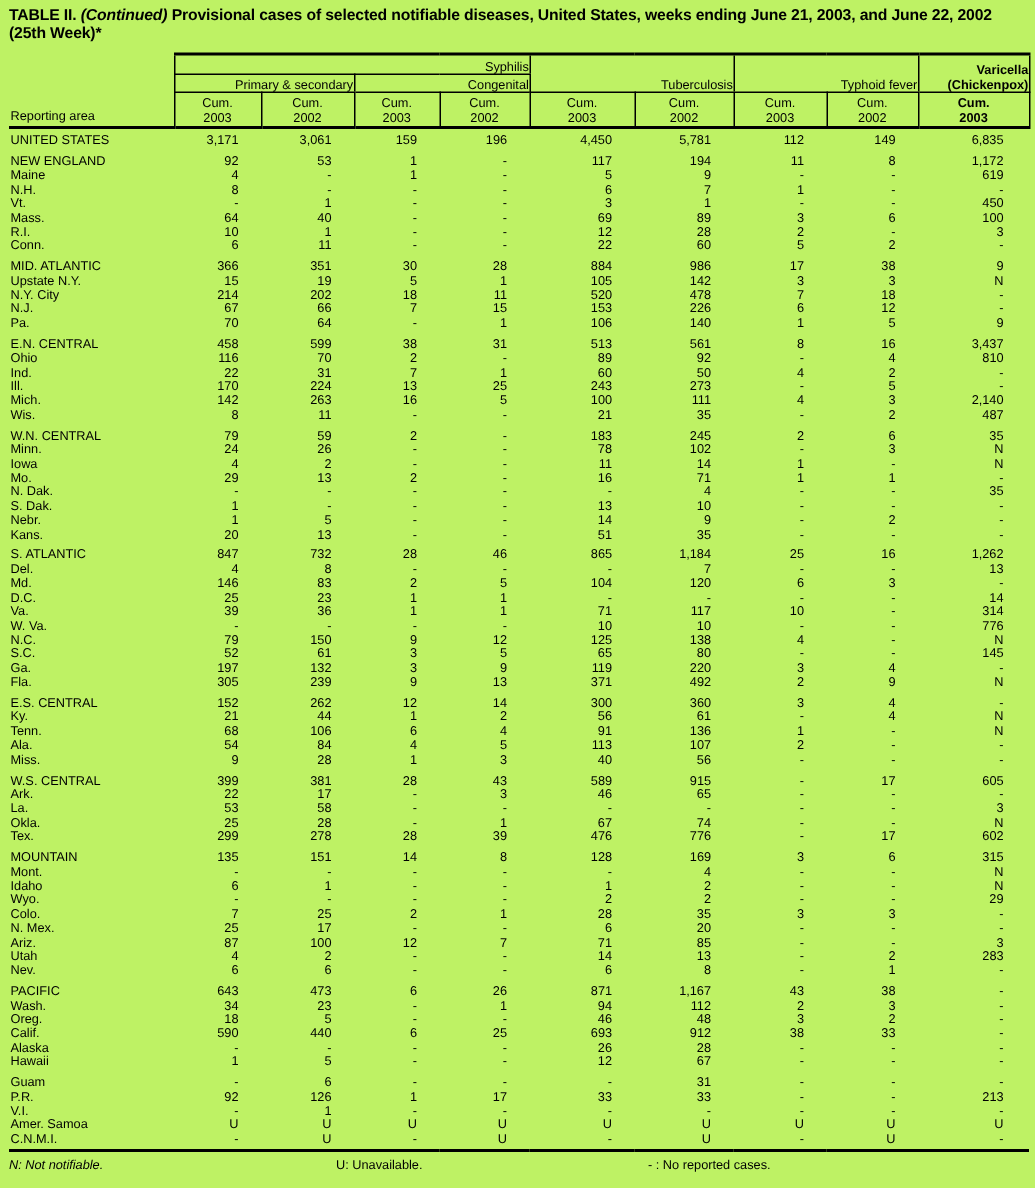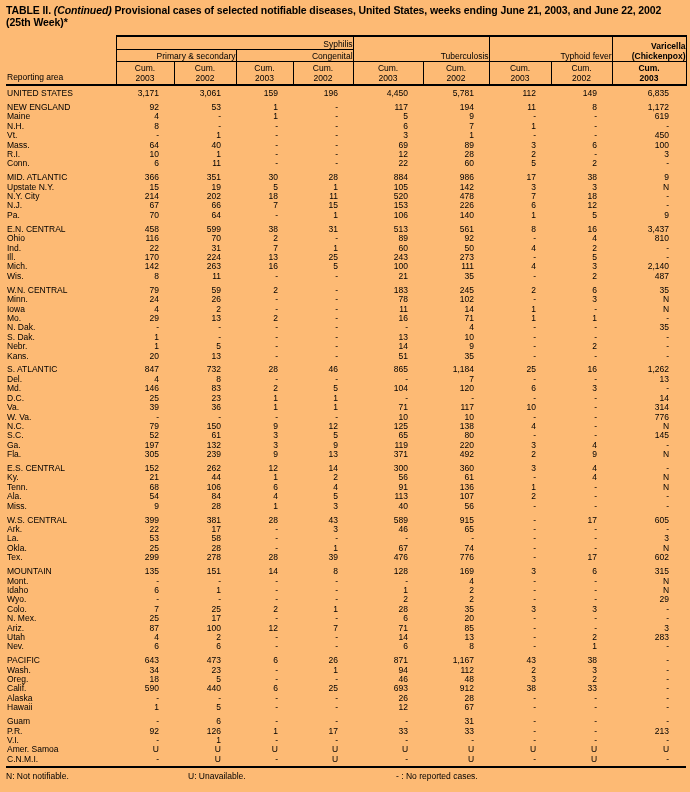--- a/index.html
+++ b/index.html
@@ -1,20 +1,20 @@
 <!DOCTYPE html>
 <html><head>
 <meta charset="utf-8">
 <style>
   html,body{margin:0;padding:0;background:#fff;color:#000;}
   .page{
     width:690px;height:792px;box-sizing:border-box;
     padding:5px 4px 0 6px;
     font-family:"Liberation Sans","DejaVu Sans",sans-serif;
-    background:#fdba74;overflow:hidden;
+    background:#bef264;overflow:hidden;
   }
   .title{font-size:10.5px;font-weight:bold;line-height:11.5px;margin-bottom:7px;letter-spacing:-0.1px;}
   .title .it{font-style:italic;}
   table{border-collapse:collapse;table-layout:fixed;width:680px;}
   col.w-area{width:110px}
   col.wc1{width:58px}col.wc2{width:62px}col.wc3{width:57px}col.wc4{width:60px}
   col.wc5{width:70px}col.wc6{width:66px}col.wc7{width:62px}col.wc8{width:61px}
   col.wc9{width:74px}
   thead th{font-weight:normal;font-size:8.5px;padding:0;line-height:10px;vertical-align:bottom;}
   th.area-h{text-align:left;border-bottom:2px solid #000;padding:0 0 2px 1px;}
@@ -27,21 +27,21 @@
   th.cum.vari{border-right:1px solid #000;}
   tbody td{font-size:8.5px;line-height:9.4px;padding:0;white-space:nowrap;}
   tbody td.area{text-align:left;padding-left:1px;}
   tbody td.num{text-align:right;padding-right:15px;}
   tbody td.num.last{padding-right:17px;}
   tbody tr.gap td{padding-top:4.5px;}
   tbody tr.first td{padding-top:3px;}
   tbody tr:last-child td{border-bottom:2px solid #000;padding-bottom:2px;margin-left:20px;}
   .footnotes{font-size:8.5px;line-height:10.5px;margin-top:3px;}
   .fn-row{display:flex;}
-  .fn-row .fn1{width:182px;}
+  .fn-row .fn1{width:218px;font-style:italic;}
   .fn-row .fn2{width:208px;}
 </style>
 </head>
 <body>
 
 <div class="page">
 
   <div class="title">
     <span>TABLE II.</span>
     <span class="it">(Continued)</span>

